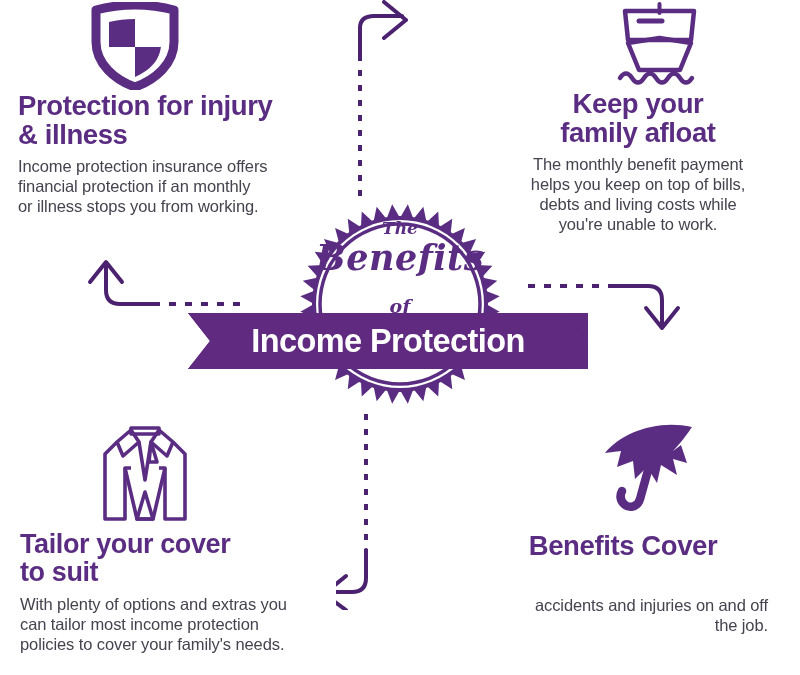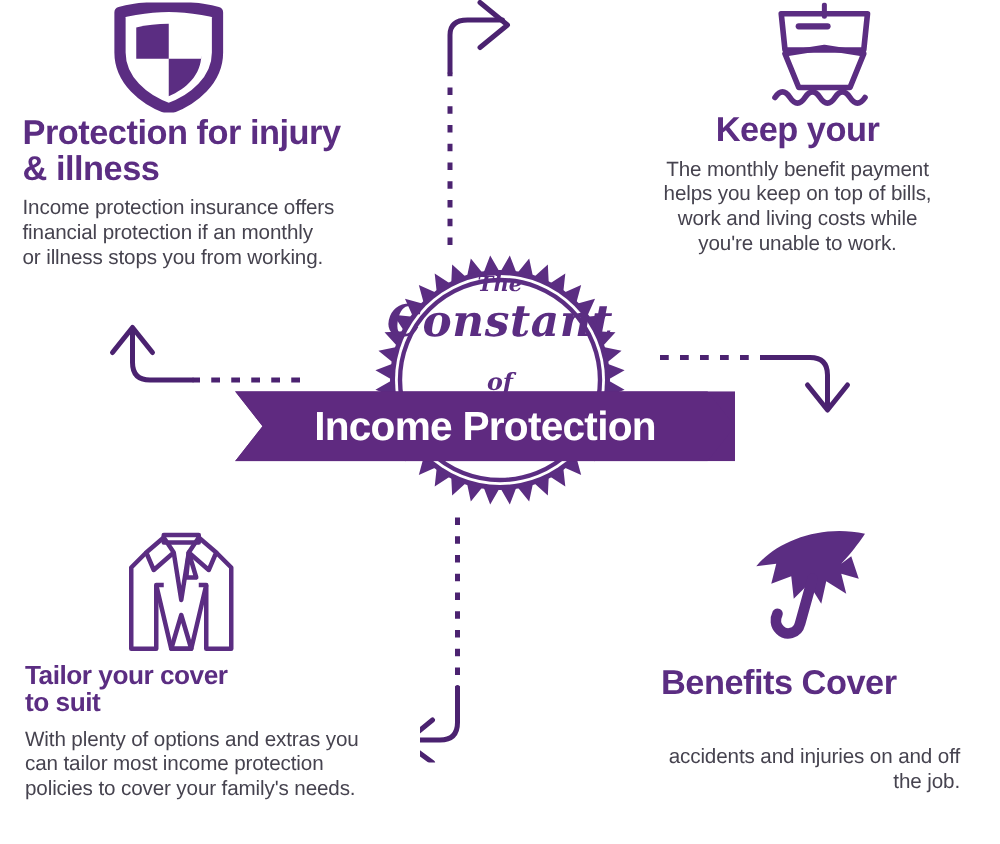--- a/index.html
+++ b/index.html
@@ -33,21 +33,21 @@
   
   #q-tl { left:18px; top:92px; width:300px; text-align:left; }
   #q-tl .heading { font-size:27.5px; }
   #q-tl .body-copy { font-size:16.5px; margin-top:8px; }
 
   #q-tr { right:36px; top:90px; width:252px; text-align:center; }
   #q-tr .heading { font-size:27.5px; }
   #q-tr .body-copy { font-size:16.5px; margin-top:8px; }
 
   #q-bl { left:20px; top:530px; width:300px; text-align:left; }
-  #q-bl .heading { font-size:21px; }
+  #q-bl .heading { font-size:27px; }
   #q-bl .body-copy { font-size:16.5px; margin-top:9px; }
 
   #q-br { right:32px; top:532px; width:290px; text-align:right; }
   #q-br .heading { font-size:27.5px; text-align:center; }
   #q-br .body-copy { font-size:16.5px; margin-top:16px; text-align:right; }
 
   
   #icon-shield { left:85px;  top:2px; }
   #icon-boat   { left:612px; top:2px; }
   #icon-suit   { left:95px;  top:420px; }
@@ -163,21 +163,21 @@
   <div id="badge">
     <svg id="badge-svg" width="200" height="216" viewBox="0 0 200 216">
       <g id="starburst">
           <path d="M100.00 22.00L107.85 8.31L113.45 23.06L123.34 10.76L126.58 26.21L138.27 15.61L139.04 31.37L152.25 22.74L150.55 38.42L164.94 31.96L160.81 47.19L176.04 43.06L169.58 57.45L185.26 55.75L176.63 68.96L192.39 69.73L181.79 81.42L197.24 84.66L184.94 94.55L199.69 100.15L186.00 108.00L199.69 115.85L184.94 121.45L197.24 131.34L181.79 134.58L192.39 146.27L176.63 147.04L185.26 160.25L169.58 158.55L176.04 172.94L160.81 168.81L164.94 184.04L150.55 177.58L152.25 193.26L139.04 184.63L138.27 200.39L126.58 189.79L123.34 205.24L113.45 192.94L107.85 207.69L100.00 194.00L92.15 207.69L86.55 192.94L76.66 205.24L73.42 189.79L61.73 200.39L60.96 184.63L47.75 193.26L49.45 177.58L35.06 184.04L39.19 168.81L23.96 172.94L30.42 158.55L14.74 160.25L23.37 147.04L7.61 146.27L18.21 134.58L2.76 131.34L15.06 121.45L0.31 115.85L14.00 108.00L0.31 100.15L15.06 94.55L2.76 84.66L18.21 81.42L7.61 69.73L23.37 68.96L14.74 55.75L30.42 57.45L23.96 43.06L39.19 47.19L35.06 31.96L49.45 38.42L47.75 22.74L60.96 31.37L61.73 15.61L73.42 26.21L76.66 10.76L86.55 23.06L92.15 8.31Z" fill="#5b2d82"></path>
           <circle cx="100" cy="108" r="88" fill="#5b2d82"></circle>
         </g>
       <circle cx="100" cy="108" r="84" fill="#ffffff"></circle>
       <circle cx="100" cy="108" r="80" fill="none" stroke="#5b2d82" stroke-width="3.5"></circle>
     </svg>
     <div class="badge-text" id="badge-the">The</div>
-    <div class="badge-text" id="badge-main">Constant</div>
+    <div class="badge-text" id="badge-main">Benefits</div>
     <div class="badge-text" id="badge-of">of</div>
   </div>
 
   <div id="ribbon">
     <svg width="400" height="56" viewBox="0 0 400 56">
       <path d="M0 0 L400 0 L400 56 L0 56 L22 28 Z" fill="#5f2a80" transform="translate(0,0)"></path>
       <path d="M0 0 L378 0 L400 28 L378 56 L0 56 L22 28 Z" fill="#5f2a80"></path>
     </svg>
     <div id="ribbon-label">Income Protection</div>
   </div>
@@ -190,25 +190,26 @@
     <div class="body-copy">
       <span>Income protection insurance offers</span><br>
       <span>financial protection if an monthly</span><br>
       <span>or illness stops you from working.</span>
     </div>
   </div>
 
   <div class="quad" id="q-tr">
     <div class="heading">
       <span>Keep your</span><br>
+      <span>family afloat</span>
     </div>
     <div class="body-copy">
       <span>The monthly benefit payment</span><br>
       <span>helps you keep on top of bills,</span><br>
-      <span>work and living costs while</span><br>
+      <span>debts and living costs while</span><br>
       <span>you're unable to work.</span>
     </div>
   </div>
 
   <div class="quad" id="q-bl">
     <div class="heading">
       <span>Tailor your cover</span><br>
       <span>to suit</span>
     </div>
     <div class="body-copy">

